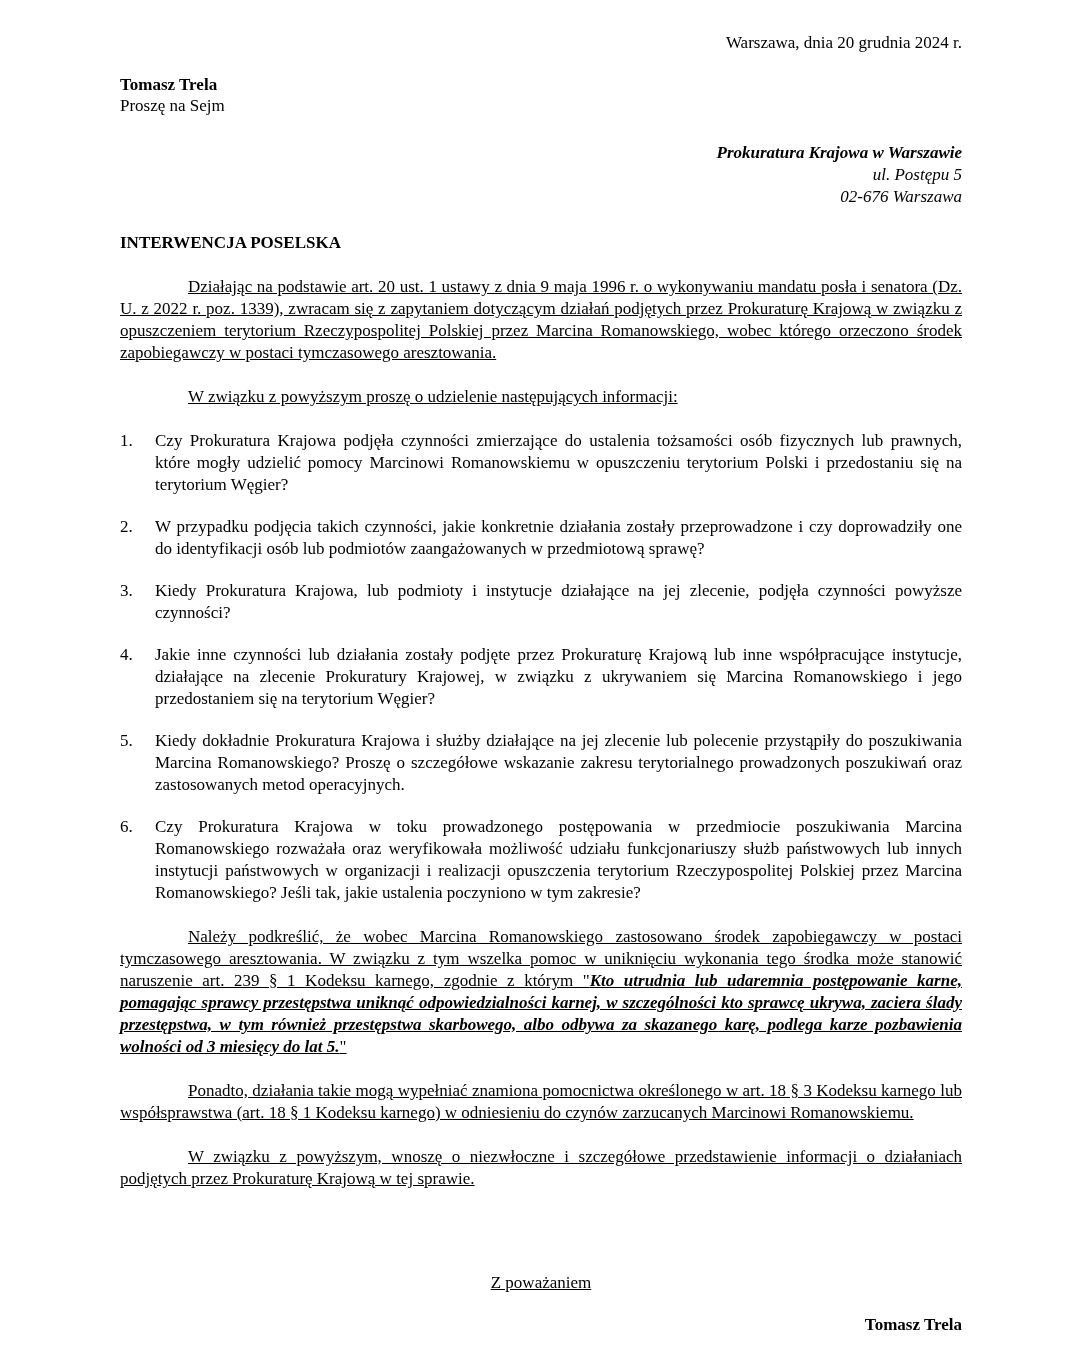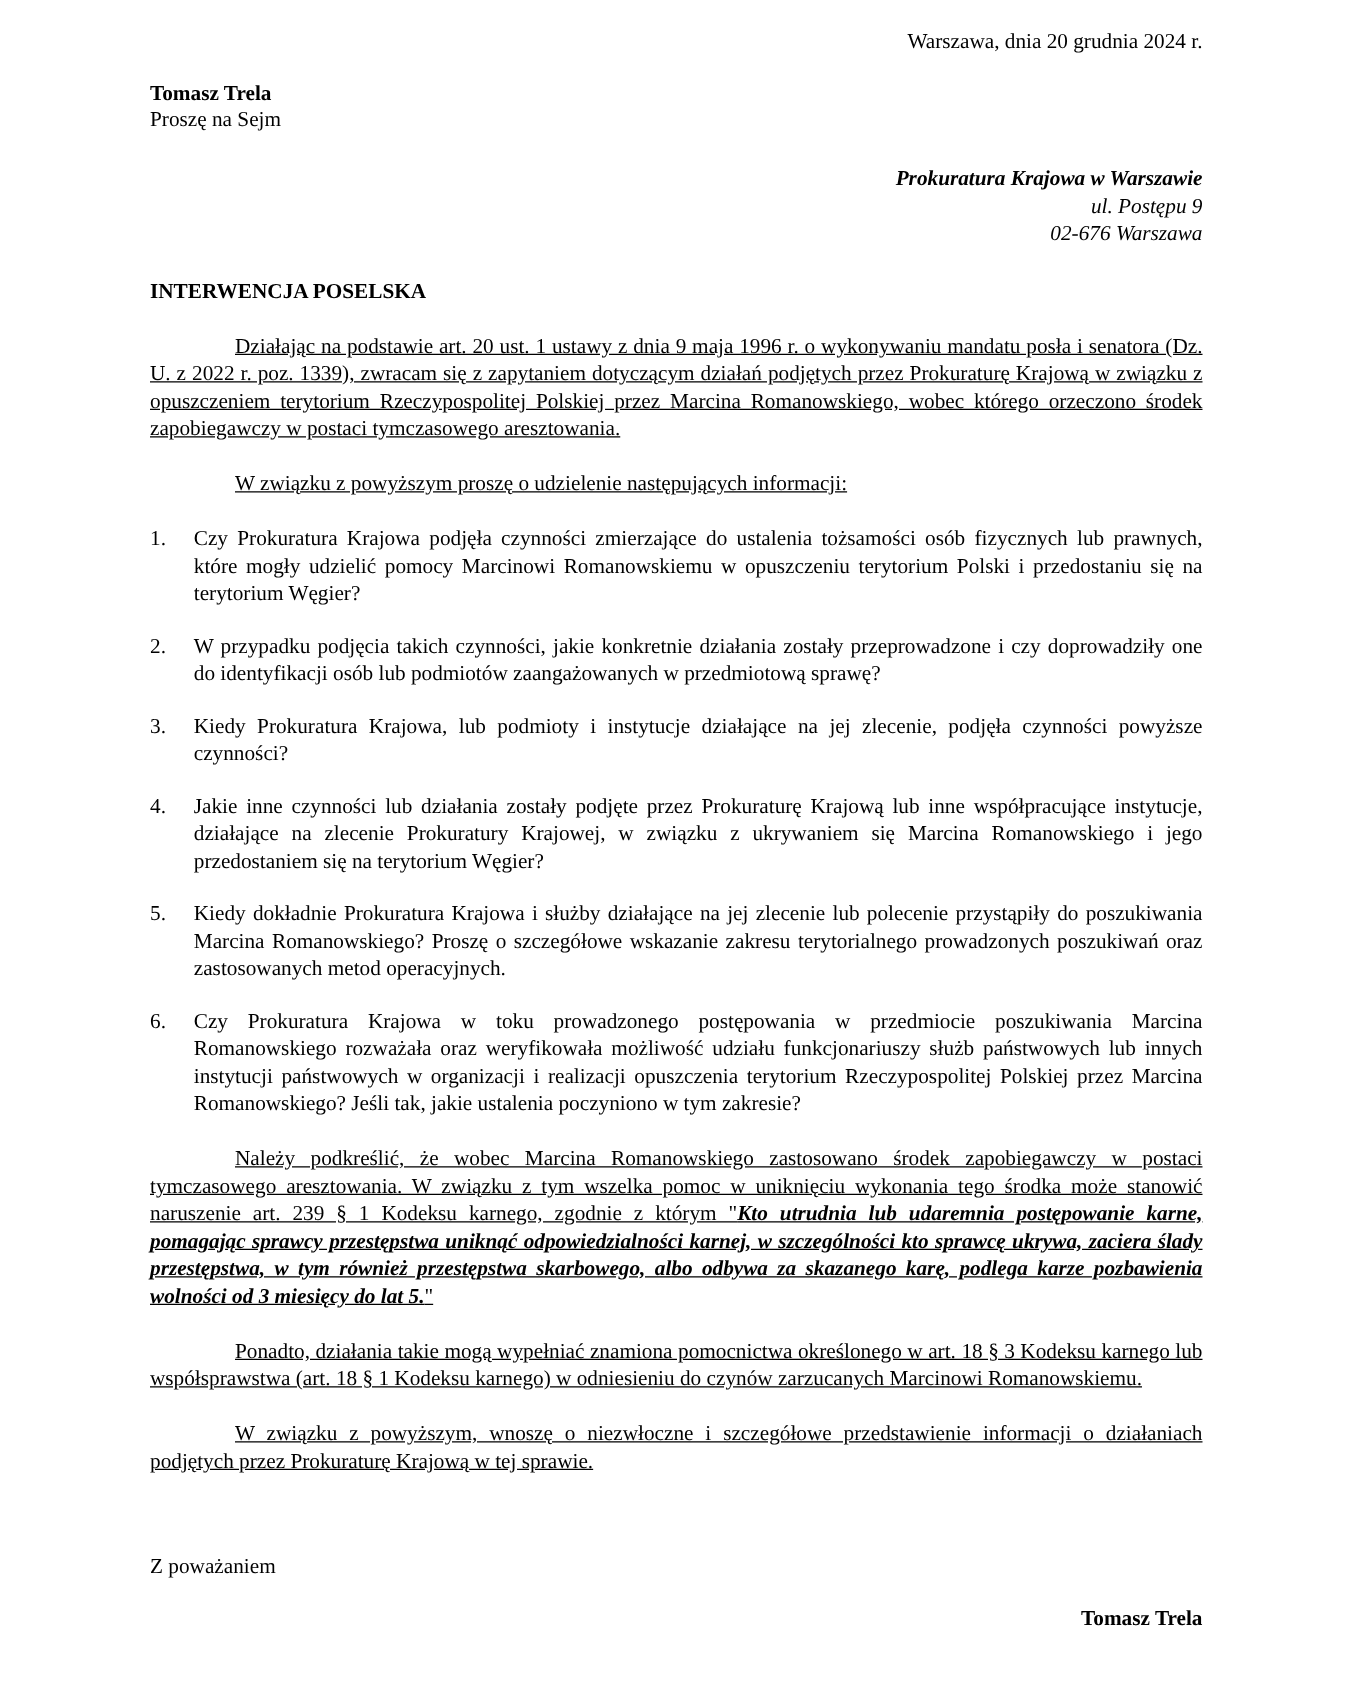--- a/index.html
+++ b/index.html
@@ -11,21 +11,21 @@
     position: relative;
     width: 1080px;
     height: 1350px;
     margin: 0 auto;
     background: #ffffff;
     color: #000000;
     font-family: "Liberation Serif", "DejaVu Serif", serif;
     font-size: 17px;
     line-height: 22px;
     box-sizing: border-box;
-    padding: 22px 118px 0 120px;
+    padding: 32px 118px 0 120px;
     overflow: hidden;
   }
   .bold { font-weight: bold; }
 
   .date-line {
     text-align: right;
   }
   .sender {
     margin-top: 20px;
     line-height: 21px;
@@ -60,22 +60,23 @@
   }
   .q-text {
     flex: 1;
     text-align: justify;
   }
   .quote {
     font-weight: bold;
     font-style: italic;
   }
   .closing-salutation {
-    margin-top: 62px;
-    text-align: left;
+    margin-top: 82px;
+    text-align: center;
+    text-decoration: underline;
   }
   .signature {
     margin-top: 20px;
     text-align: right;
     font-weight: bold;
   }
 </style>
 </head>
 <body>
 
@@ -83,21 +84,21 @@
 
   <div class="date-line">Warszawa, dnia 20 grudnia 2024 r.</div>
 
   <div class="sender">
     <div class="bold">Tomasz Trela</div>
     <div>Proszę na Sejm</div>
   </div>
 
   <div class="recipient">
     <div class="bold">Prokuratura Krajowa w Warszawie</div>
-    <div>ul. Postępu 9</div>
+    <div>ul. Postępu 5</div>
     <div>02-676 Warszawa</div>
   </div>
 
   <div class="doc-title">INTERWENCJA POSELSKA</div>
 
   <p class="para indent">Działając na podstawie art. 20 ust. 1 ustawy z dnia 9 maja 1996 r. o wykonywaniu mandatu posła i senatora (Dz. U. z 2022 r. poz. 1339), zwracam się z zapytaniem dotyczącym działań podjętych przez Prokuraturę Krajową w związku z opuszczeniem terytorium Rzeczypospolitej Polskiej przez Marcina Romanowskiego, wobec którego orzeczono środek zapobiegawczy w postaci tymczasowego aresztowania.</p>
 
   <p class="para indent">W związku z powyższym proszę o udzielenie następujących informacji:</p>
 
   <div class="questions">

